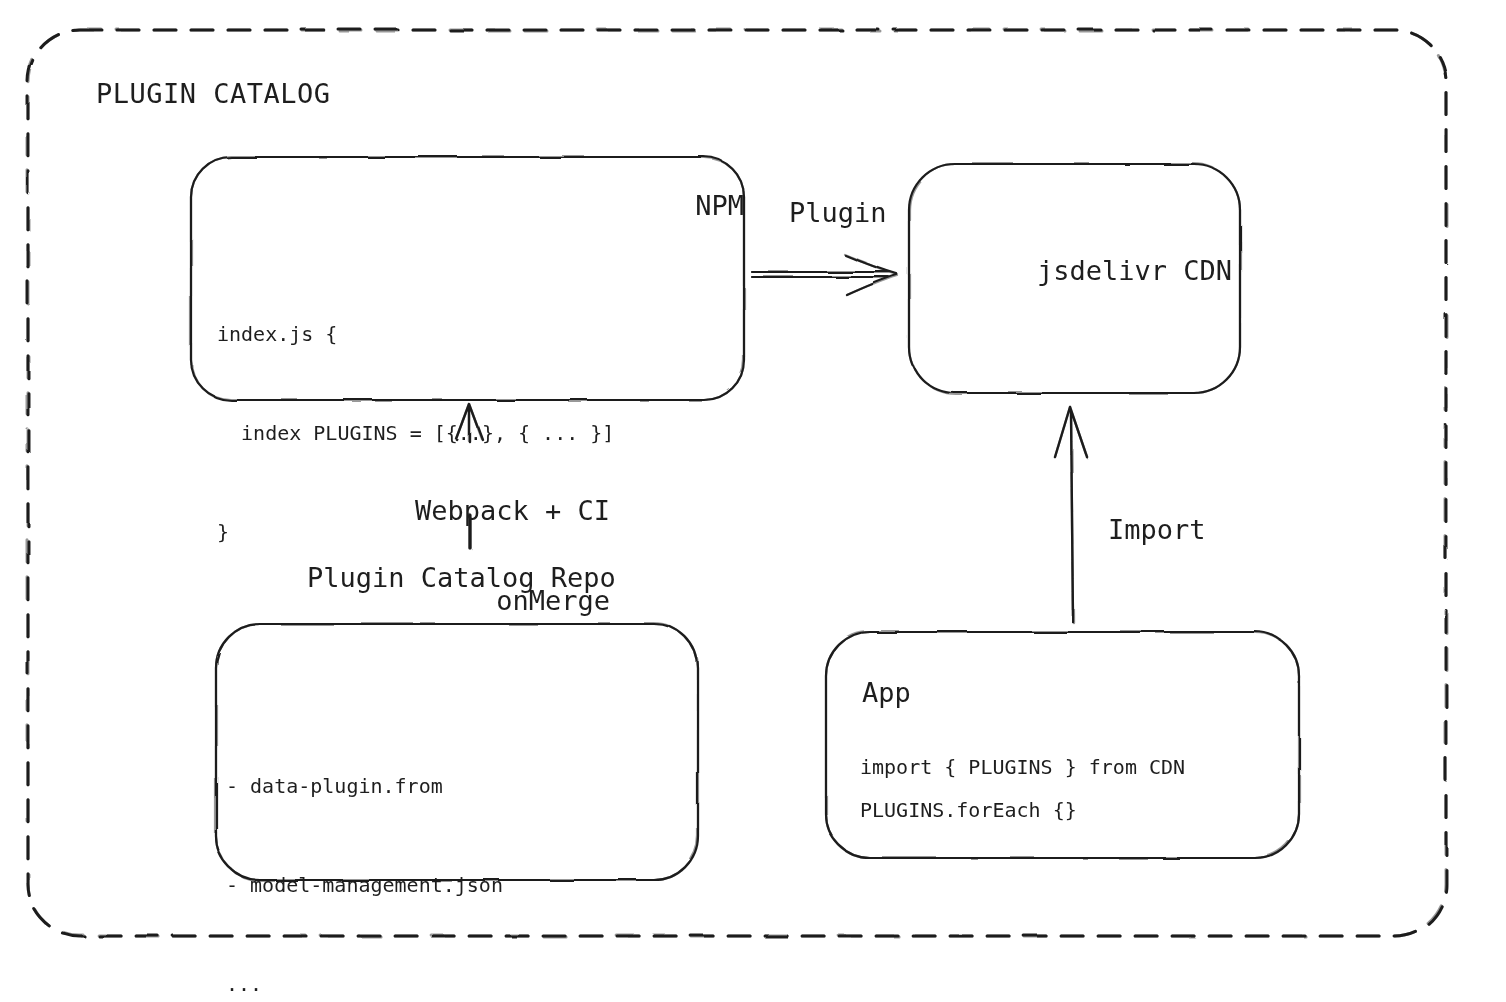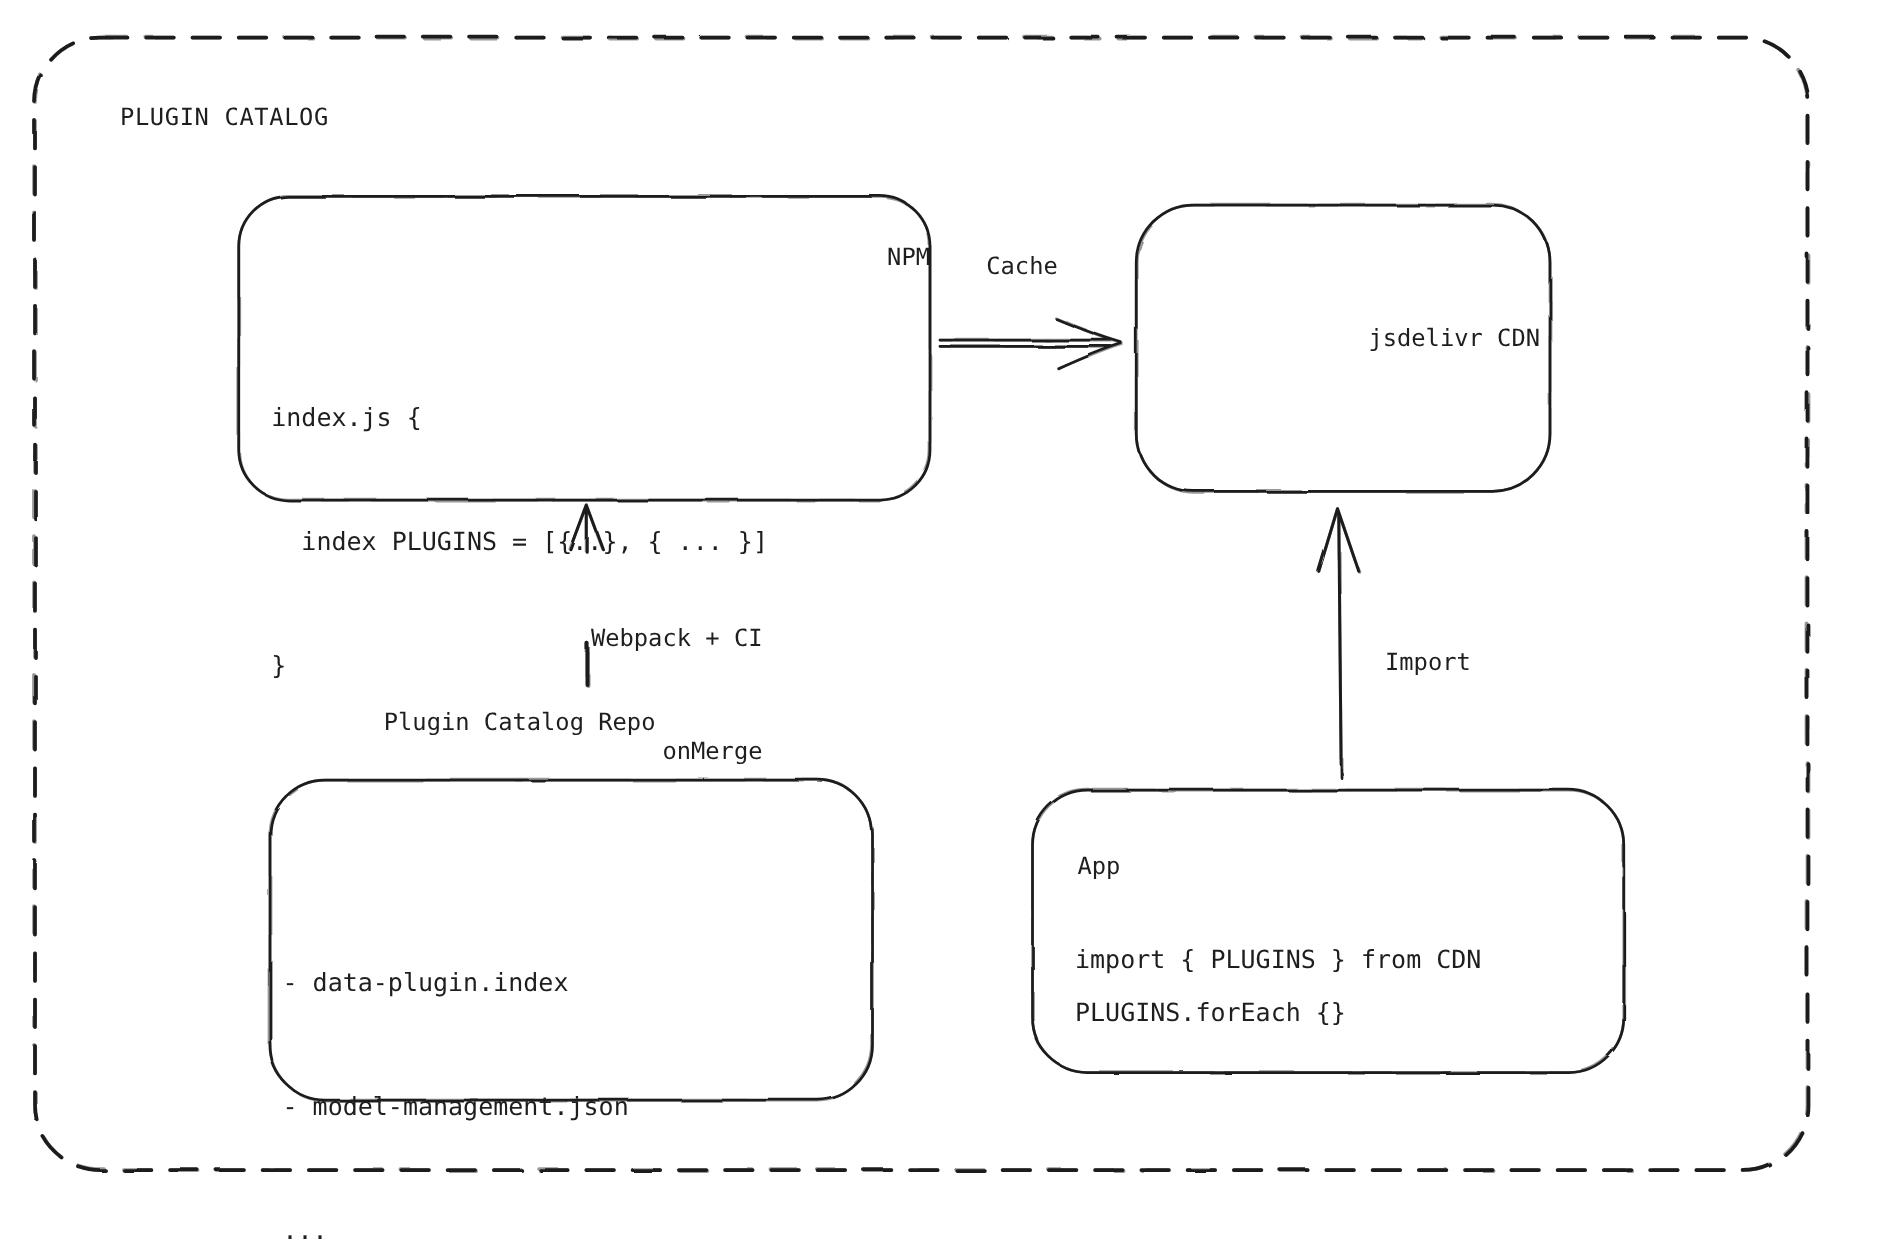--- a/index.html
+++ b/index.html
@@ -6,21 +6,21 @@
   html,body { margin:0; padding:0; background:var(--bg); }
   .canvas {
     position:relative; width:1506px; height:1002px; background:var(--bg);
     font-family:"DejaVu Sans Mono","Liberation Mono",monospace;
     color:var(--stroke); overflow:hidden;
   }
   .layer { position:absolute; left:0; top:0; }
   svg { color:var(--stroke); }
   .ink2 { opacity:.45; }
   .label { position:absolute; white-space:pre; font-weight:500; }
-  .fs25 { font-size:19px; line-height:32px; }
+  .fs25 { font-size:27px; line-height:32px; }
   .fs24 { font-size:20px; line-height:33px; }
   .center { text-align:right; }
   .codeblock div { white-space:pre; }
 </style>
 </head>
 <body>
 
 <div class="canvas">
 
   <svg class="layer" width="1506" height="1002" viewBox="0 0 1506 1002" aria-hidden="true">
@@ -56,30 +56,30 @@
 
   <div class="label fs25 center" style="left:191px; top:190px; width:553px;">NPM</div>
   <div class="label fs24 codeblock" style="left:217px; top:252px;">
     <div>index.js {</div>
     <div>  index PLUGINS = [{..}, { ... }]</div>
     <div>}</div>
   </div>
 
   <div class="label fs25 center" style="left:909px; top:255px; width:323px;">jsdelivr CDN</div>
 
-  <div class="label fs25" style="left:789px; top:197px;">Cache</div>
+  <div class="label fs25" style="left:789px; top:197px;">Plugin</div>
 
   <div class="label fs25 center" style="left:330px; top:436px; width:280px; line-height:30px;">
     <div>Webpack + CI</div>
     <div>onMerge</div>
   </div>
 
   <div class="label fs25" style="left:307px; top:562px;">Plugin Catalog Repo</div>
   <div class="label fs24 codeblock" style="left:226px; top:704px;">
-    <div>- data-plugin.index</div>
+    <div>- data-plugin.from</div>
     <div>- model-management.json</div>
     <div>...</div>
   </div>
 
   <div class="label fs25" style="left:862px; top:677px;">App</div>
   <div class="label fs24" style="left:860px; top:734px;margin-top:17px;">import { PLUGINS } from CDN</div>
   <div class="label fs24" style="left:860px; top:794px;">PLUGINS.forEach {}</div>
 
   <div class="label fs25" style="left:1108px; top:514px;">Import</div>
 

